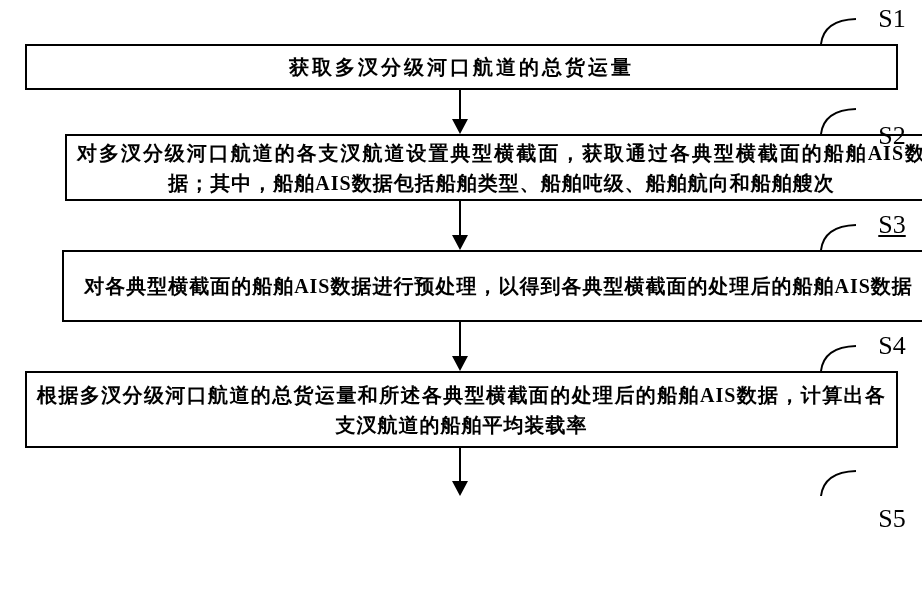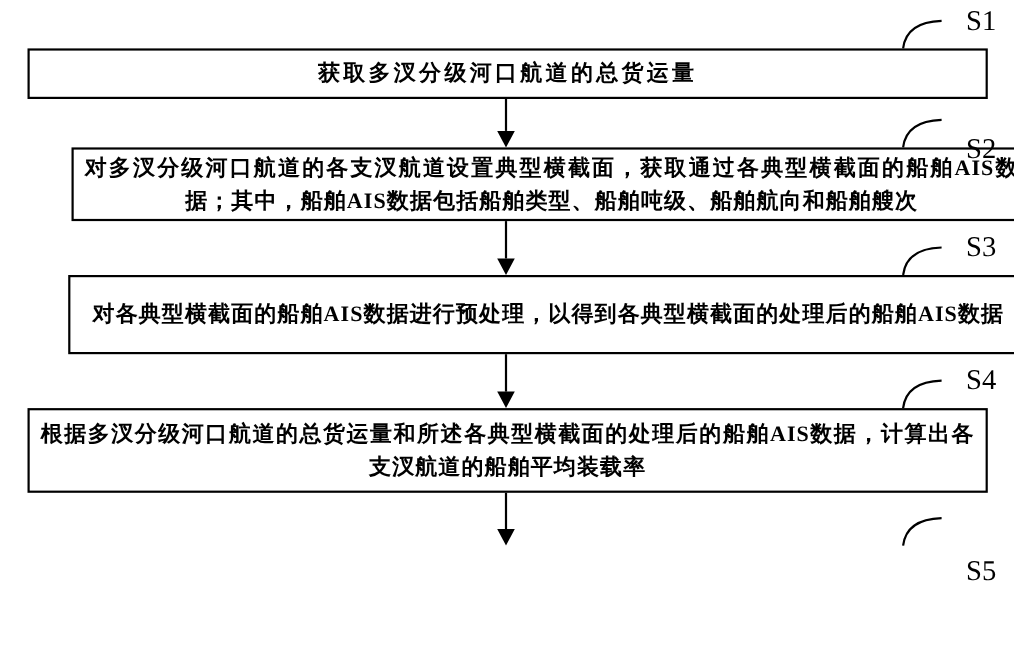--- a/index.html
+++ b/index.html
@@ -44,21 +44,21 @@
     position: absolute;
     left: 866px;
     width: 52px;
     font-size: 26px;
     font-weight: 500;
     line-height: 30px;
     text-align: center;
   }
   .lbl-1 { top: 4px;   }
   .lbl-2 { top: 94px; margin-top: 27px;  }
-  .lbl-3 { top: 210px; }
+  .lbl-3 { top: 210px; text-decoration: underline; }
   .lbl-4 { top: 331px; }
   .lbl-5 { top: 456px; margin-top: 48px; }
 
   .leader {
     position: absolute;
     left: 816px;
     width: 44px;
     height: 30px;
   }
   .ldr-1 { top: 15px;  }

